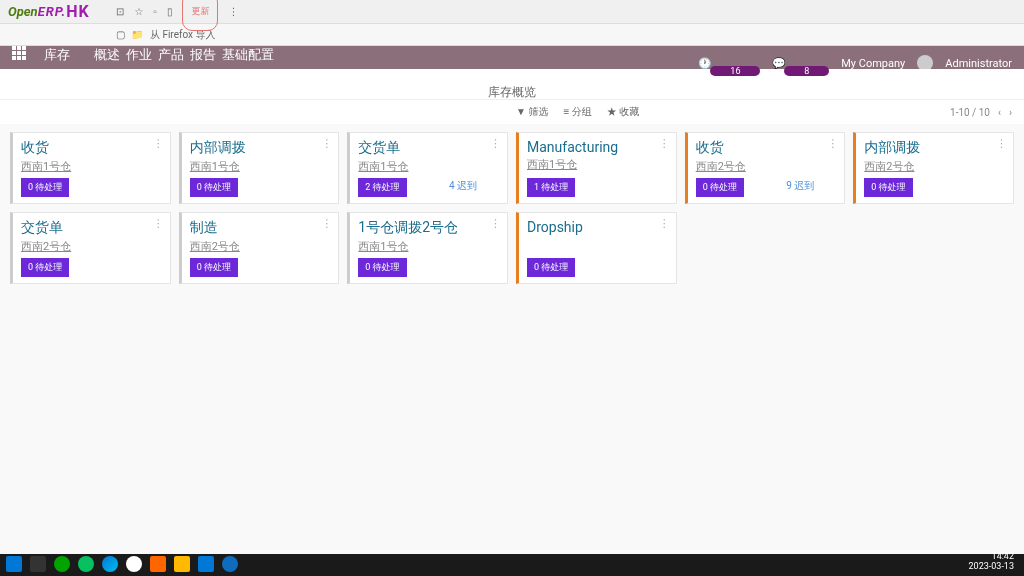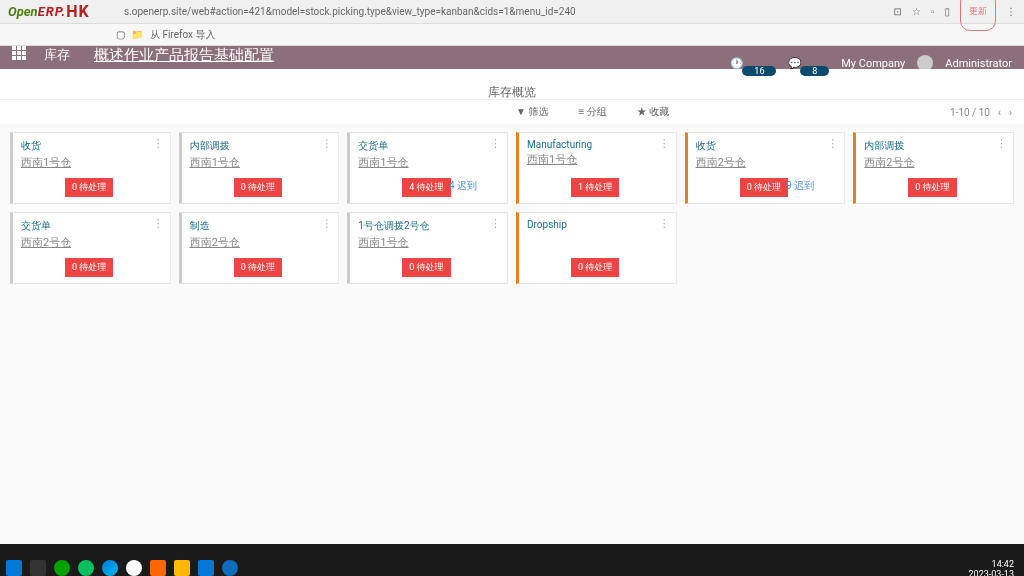--- a/index.html
+++ b/index.html
@@ -1,62 +1,61 @@
 <!DOCTYPE html>
 <html><head>
 <meta charset="utf-8">
 <style>
 * { margin: 0; padding: 0; box-sizing: border-box; font-family: -apple-system, BlinkMacSystemFont, "Segoe UI", Roboto, sans-serif; }
 body { width: 1024px; height: 576px; overflow: hidden; background: #f9f9f9; display: flex; flex-direction: column; }
 .browser-bar { height: 24px; background: #f0f0f0; display: flex; align-items: center; padding: 0 8px; font-size: 10px; color: #555; border-bottom: 1px solid #ddd; position: relative; }
 .logo-area { width: 108px; display: flex; align-items: center; font-style: italic; font-weight: bold; font-size: 13px; }
 .logo-red { color: #4d7c0f; }
-.logo-black { color: #b91c1c; letter-spacing: 1px; }
+.logo-black { color: #a21caf; letter-spacing: 1px; }
 .url-text { flex: 1; margin-left: 8px; color: #666; }
 .browser-icons { display: flex; gap: 10px; align-items: center; color: #666; }
 .refresh-btn { border: 1px solid #e57373; color: #e57373; border-radius: 10px; padding: 12px 8px; font-size: 9px; }
 .bookmark-bar { height: 22px; background: #f7f7f7; display: flex; align-items: center; padding-left: 116px; font-size: 10px; color: #666; gap: 6px; border-bottom: 1px solid #ddd; }
 .folder-icon { color: #e8b84a; }
 .top-nav { height: 23px; background: #8b6f7a; display: flex; align-items: flex-start; color: #fff; font-size: 11px; padding: 0 12px; }
 .nav-apps { width: 14px; height: 14px; display: grid; grid-template-columns: repeat(3,1fr); grid-template-rows: repeat(3,1fr); gap: 1px; margin-right: 18px; }
 .nav-apps div { background: #fff; }
 .nav-title { font-size: 13px; margin-right: 24px; }
-.nav-menu { display: flex; gap: 0; font-size: 15px; text-decoration: underline; }
+.nav-menu { display: flex; gap: 6px; font-size: 13px; }
 .nav-right { margin-left: auto; display: flex; align-items: center; gap: 12px; font-size: 11px; }
 .badge-circle { display: inline-flex; align-items: center; }
-.badge-num { background: #0c4a6e; color: #fff; border-radius: 7px; font-size: 9px; padding: 0 12px; margin-left: -2px; position: relative; top: -4px; margin-top: 24px; }
+.badge-num { background: #701a75; color: #fff; border-radius: 7px; font-size: 9px; padding: 0 20px; margin-left: -2px; position: relative; top: -4px; margin-top: 24px; }
 .avatar { width: 16px; height: 16px; border-radius: 50%; background: #ccc; }
 .subheader { height: 26px; background: #fff; display: flex; align-items: center; padding: 15px 12px; font-size: 12px; color: #666; border-bottom: 1px solid #eee; flex-direction: column; }
 .subheader-title { flex: 0 0 auto; }
 .search-area { margin-left: auto; width: 50%; display: flex; align-items: center; color: #999; font-size: 11px; border-bottom: 1px solid transparent; }
 .search-icon { margin-left: auto; font-size: 13px; }
-.filter-bar { height: 24px; background: #fff; display: flex; align-items: center; padding: 0 12px 0 516px; font-size: 10px; color: #666; gap: 30px; }
+.filter-bar { height: 24px; background: #fff; display: flex; align-items: center; padding: 0 12px 0 516px; font-size: 10px; color: #666; gap: 15px; }
 .filter-right { margin-left: auto; display: flex; align-items: center; gap: 8px; font-size: 10px; color: #888; }
 .kanban { flex: 1; background: #f9f9f9; padding: 8px 10px; display: grid; grid-template-columns: repeat(6, 1fr); grid-auto-rows: 72px; gap: 8px; align-content: start; }
 .card { background: #fff; border: 1px solid #e5e5e5; border-left: 3px solid #ccc; padding: 6px 8px; position: relative; font-size: 10px; display: flex; flex-direction: column; }
 .card.orange { border-left-color: #e67e22; }
-.card-title { color: #1a6d8e; font-size: 10px; margin-bottom: 2px; }
+.card-title { color: #1a6d8e; font-size: 14px; margin-bottom: 2px; }
 .card-sub { color: #888; font-size: 11px; text-decoration: underline; }
-.card-btn { background: #ef4444; color: #fff; border: none; padding: 3px 7px; font-size: 9px; margin-top: auto; align-self: flex-start; cursor: pointer; margin-left: 44px; }
+.card-btn { background: #6d28d9; color: #fff; border: none; padding: 3px 7px; font-size: 9px; margin-top: auto; align-self: flex-start; cursor: pointer; }
 .card-menu { position: absolute; top: 4px; right: 6px; color: #aaa; font-size: 11px; cursor: pointer; }
 .card-extra { position: absolute; right: 30px; bottom: 10px; color: #4a90d9; font-size: 10px; }
-.taskbar { position: absolute; bottom: 0; left: 0; right: 0; height: 22px; background: #1a1a1a; display: flex; align-items: flex-start; padding: 16px 6px; }
+.taskbar { position: absolute; bottom: 0; left: 0; right: 0; height: 22px; background: #1a1a1a; display: flex; align-items: flex-end; padding: 4px 6px; }
 .task-icon { width: 16px; height: 16px; margin-right: 8px; border-radius: 2px; }
 .task-time { margin-left: auto; color: #fff; font-size: 9px; text-align: right; line-height: 1.1; padding-right: 4px; }
 </style>
 </head>
 <body>
 
 <div class="browser-bar">
   <div class="logo-area">
     <span class="logo-red">Open</span>
       <span class="logo-black">ERP.</span>
       <span class="logo-black" style="font-size:16px;font-style:normal">HK</span>
   </div>
-  <span class="url-text">s.openerp.site/web#action=421&amp;model=stock.picking.type&amp;view_type=kanban&amp;cids=1&amp;menu_id=240</span>
   <div class="browser-icons">
     <span>⊡</span>
     <span>☆</span>
     <span>▫</span>
     <span>▯</span>
     <span class="refresh-btn">更新</span>
     <span>⋮</span>
   </div>
 </div>
 
@@ -120,21 +119,21 @@
     <div class="card">
       <span class="card-menu">⋮</span>
       <div class="card-title">内部调拨</div>
       <div class="card-sub">西南1号仓</div>
       <button class="card-btn">0 待处理</button>
     </div>
     <div class="card">
       <span class="card-menu">⋮</span>
       <div class="card-title">交货单</div>
       <div class="card-sub">西南1号仓</div>
-      <button class="card-btn">4 待处理</button>
+      <button class="card-btn">2 待处理</button>
       <span class="card-extra">4 迟到</span>
     </div>
     <div class="card orange">
       <span class="card-menu">⋮</span>
       <div class="card-title">Manufacturing</div>
       <div class="card-sub">西南1号仓</div>
       <button class="card-btn">1 待处理</button>
     </div>
     <div class="card orange">
       <span class="card-menu">⋮</span>

